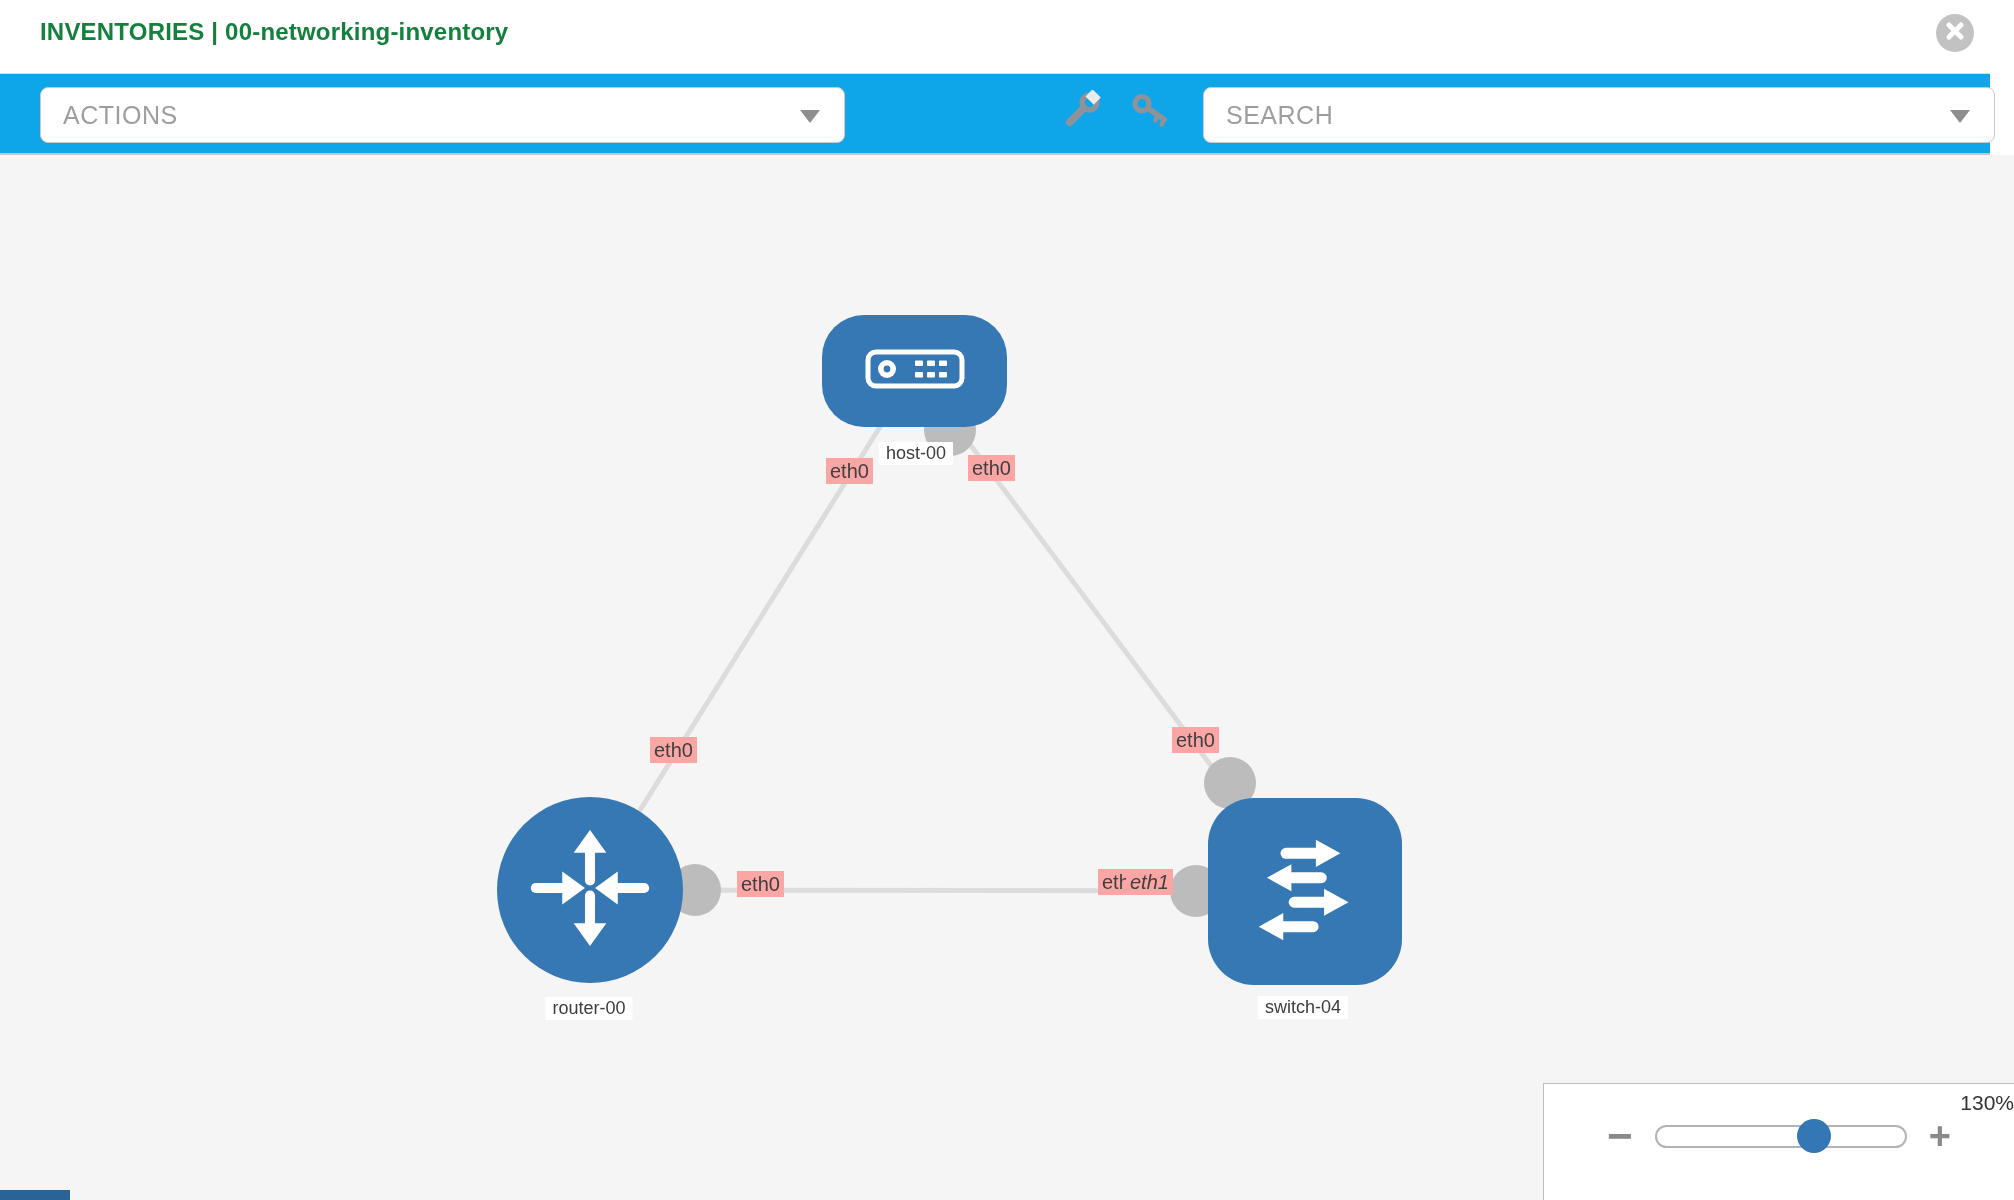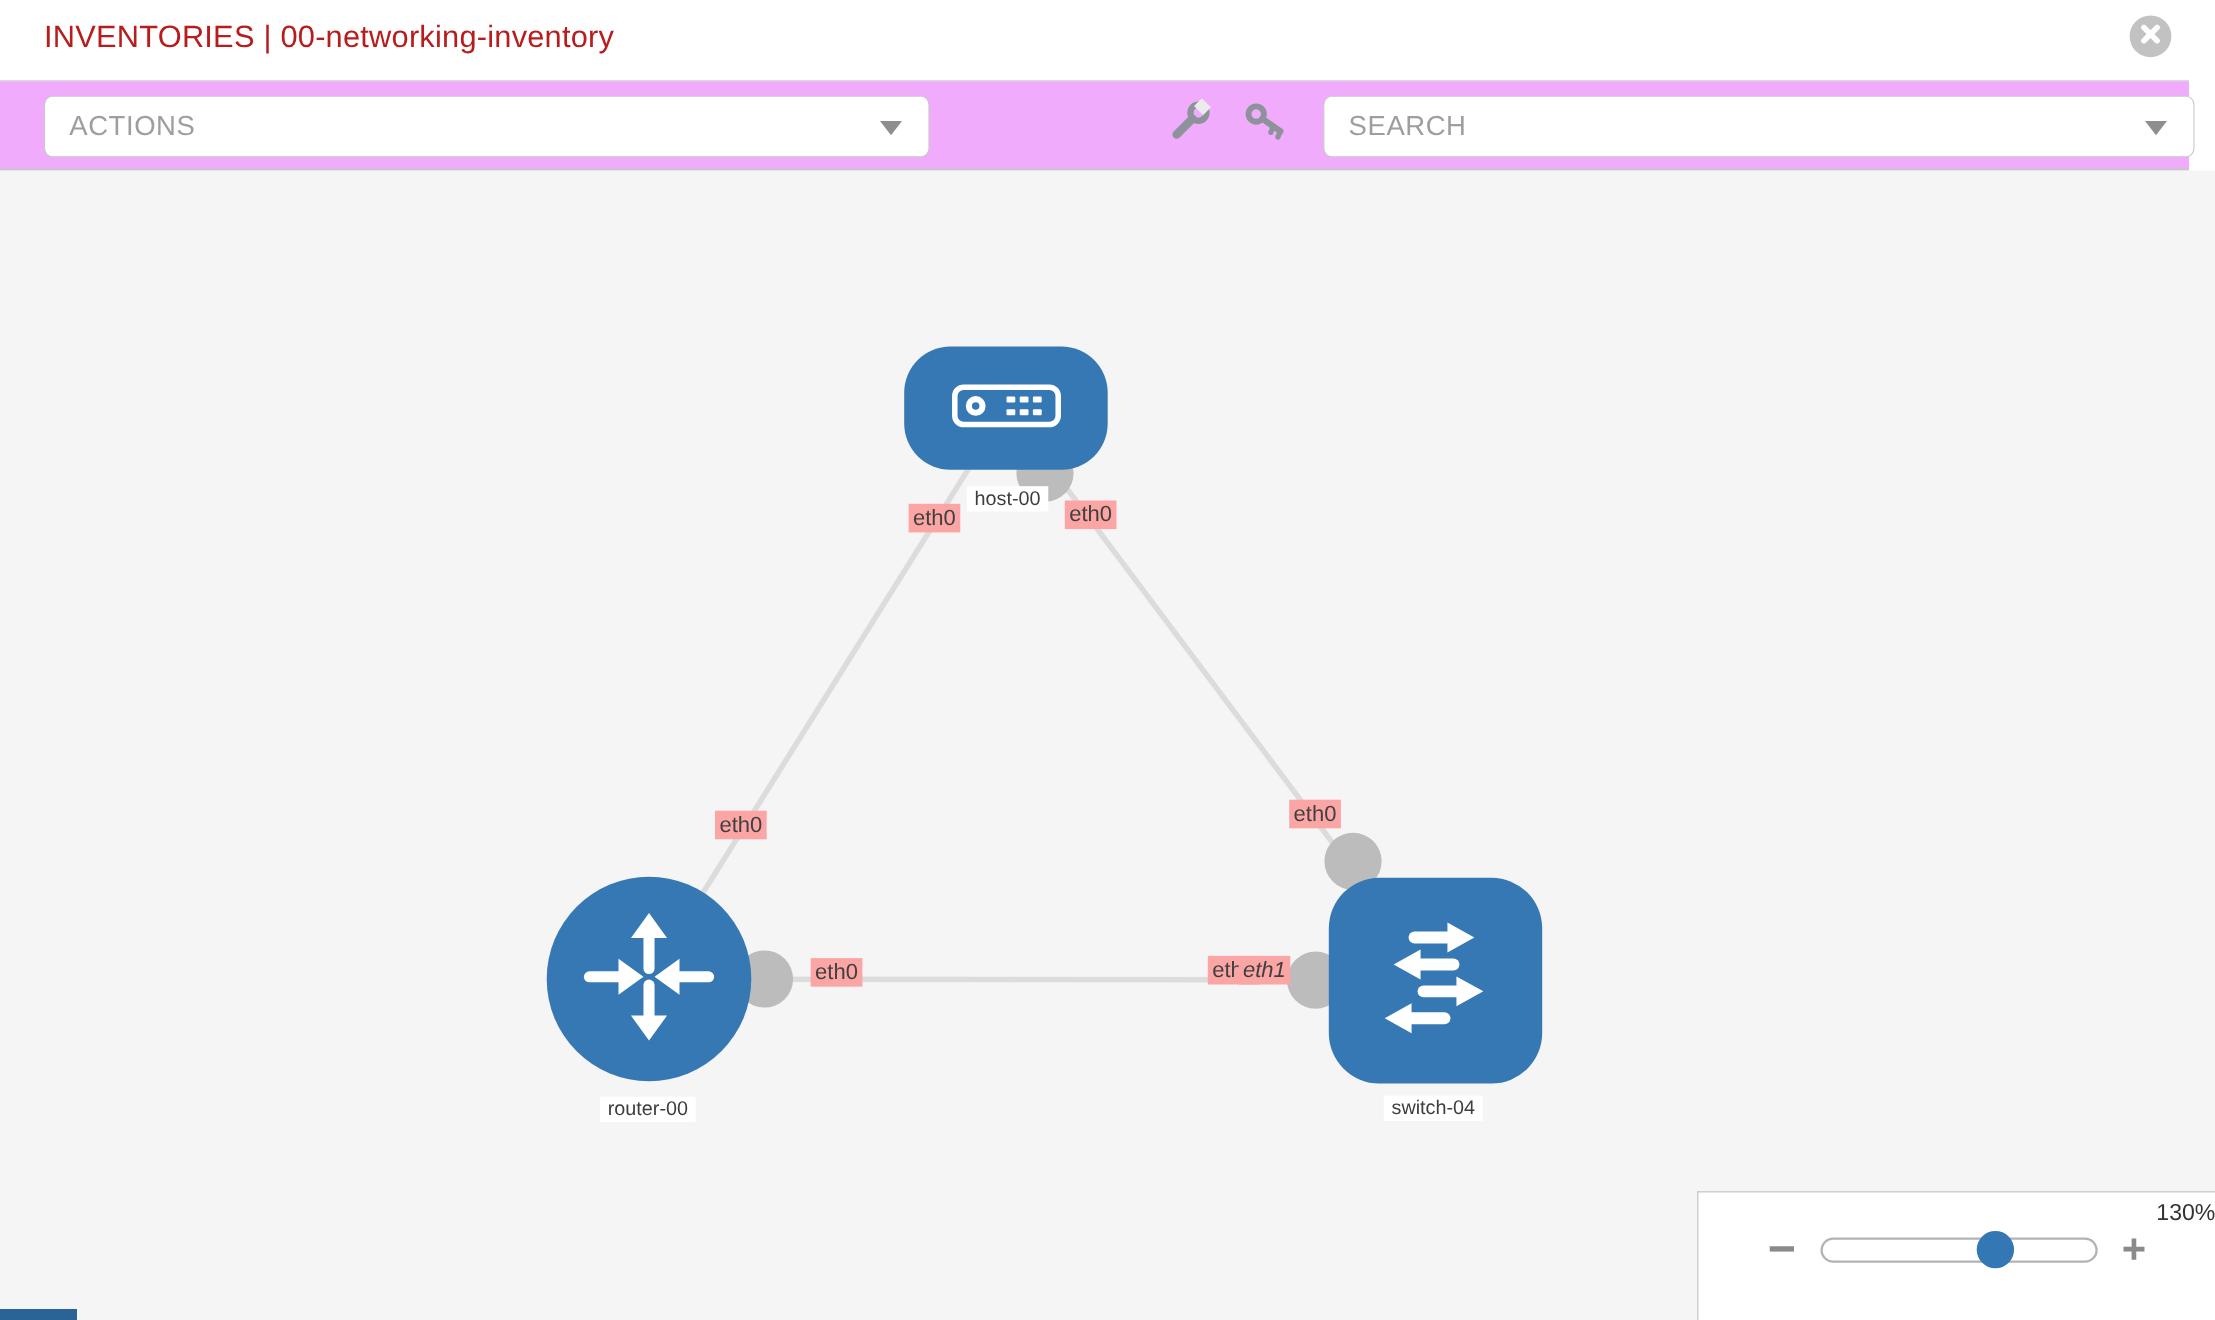--- a/index.html
+++ b/index.html
@@ -1,27 +1,27 @@
 <!DOCTYPE html>
 <html><head>
 <meta charset="utf-8">
 <style>
   * { margin:0; padding:0; box-sizing:border-box; }
   html,body { width:2014px; height:1200px; }
   body { font-family:"Liberation Sans","DejaVu Sans",sans-serif; background:#fff; position:relative; overflow:hidden; }
 
   
   .header { position:absolute; top:0; left:0; width:2014px; height:73px; background:#ffffff; }
-  .header-title { position:absolute; left:40px; top:18px; font-size:28px; font-weight:normal; color:#b91c1c; letter-spacing:.2px; }
+  .header-title { position:absolute; left:40px; top:18px; font-size:24px; font-weight:bold; color:#15803d; letter-spacing:.2px; }
   .close-btn { position:absolute; right:40px; top:14px; width:38px; height:38px; border-radius:50%;
                background:#c2c2c2; display:flex; align-items:center; justify-content:center; cursor:pointer; }
   .close-btn svg { width:18px; height:18px; }
 
   
-  .toolbar { position:absolute; top:73px; left:0; width:1990px; height:82px; background:#f0abfc;
+  .toolbar { position:absolute; top:73px; left:0; width:1990px; height:82px; background:#0ea5e9;
              border-top:1px solid #dcdcdc; border-bottom:2px solid #c6c6c6; }
   .select { position:absolute; top:13px; height:56px; background:#fff; border:1px solid #c9c9c9;
             border-radius:8px; display:flex; align-items:center; cursor:pointer; }
   .select-actions { left:40px; width:805px; }
   .select-search  { left:1203px; width:792px;text-align:right; }
   .select-label { margin-left:22px; font-size:25px; color:#9e9e9e; letter-spacing:.5px; }
   .caret { position:absolute; right:24px; top:50%; margin-top:-5px; width:0; height:0;
            border-left:10px solid transparent; border-right:10px solid transparent; border-top:13px solid #8e8e8e; }
   .tool-icon-btn { position:absolute; top:10px; width:56px; height:56px; display:flex; align-items:center; justify-content:center; cursor:pointer; }
   .tool-icon-btn.wrench { left:1054px; }

